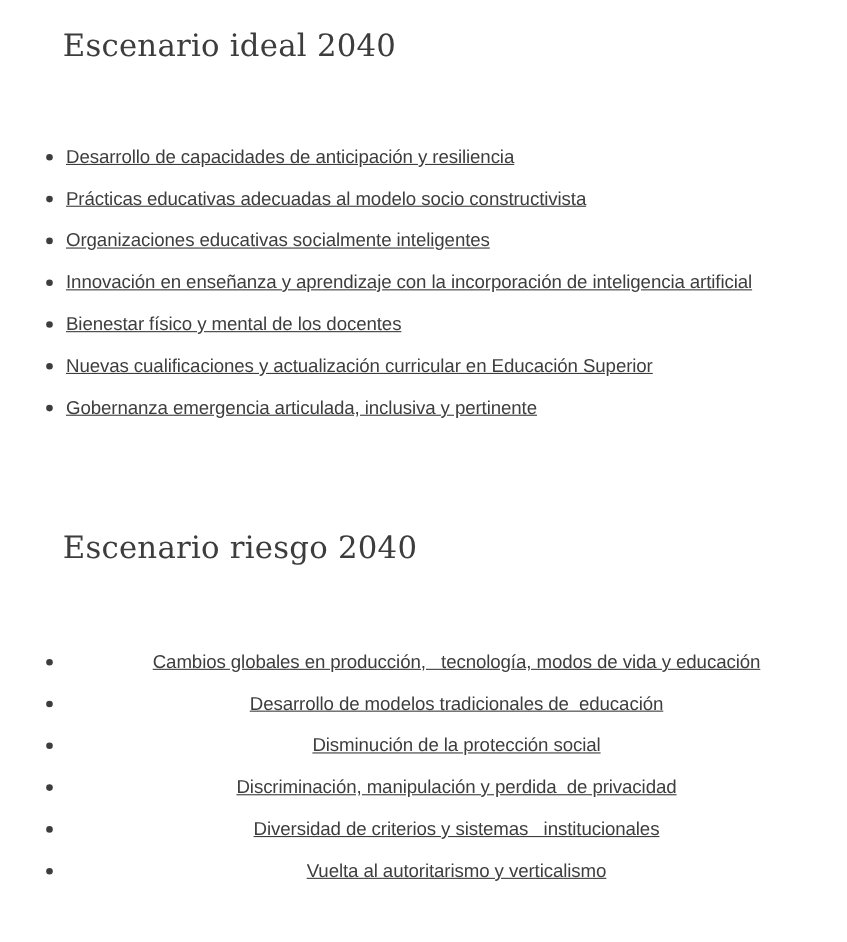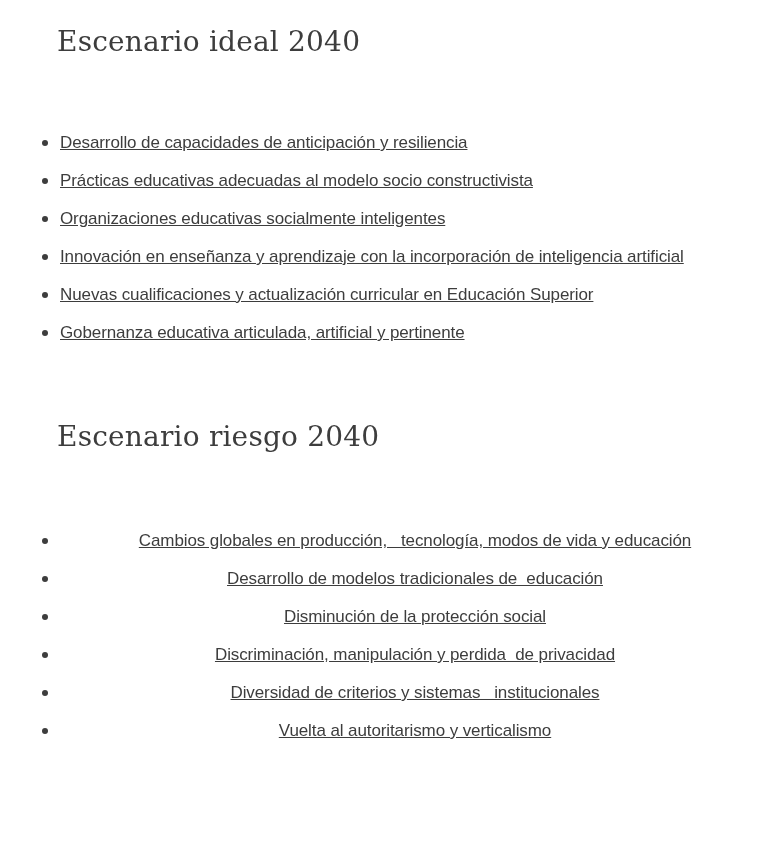--- a/index.html
+++ b/index.html
@@ -30,21 +30,21 @@
     line-height: 36px;
     color: var(--text-color);
     letter-spacing: 0.2px;
   }
   .section-heading .accent-bar {
     width: 5px;
     background: var(--accent-color);
     margin-right: 14px;
     flex: 0 0 auto;
   }
-  .heading-spacer-2 { margin-top: 67px; }
+  .heading-spacer-2 { margin-top: 90px; }
   ul.bullet-list {
     list-style: none;
     margin: 64px 0 0 40px;
     padding: 0;
   }
   ul.bullet-list.second { margin-top: 67px; text-align: center; }
   ul.bullet-list li {
     position: relative;
     padding-left: 20px;
     font-size: 17px;
@@ -73,22 +73,23 @@
   <section>
     <h1 class="section-heading">
       <span class="accent-bar"></span>
       <span>Escenario ideal 2040</span>
     </h1>
     <ul class="bullet-list">
       <li>Desarrollo de capacidades de anticipación y resiliencia</li>
       <li>Prácticas educativas adecuadas al modelo socio constructivista</li>
       <li>Organizaciones educativas socialmente inteligentes</li>
       <li>Innovación en enseñanza y aprendizaje con la incorporación de inteligencia artificial</li>
+      <li>Bienestar físico y mental de los docentes</li>
       <li>Nuevas cualificaciones y actualización curricular en Educación Superior</li>
-      <li>Gobernanza educativa articulada, artificial y pertinente</li>
+      <li>Gobernanza emergencia articulada, inclusiva y pertinente</li>
     </ul>
   </section>
 
   <section>
     <h1 class="section-heading heading-spacer-2">
       <span class="accent-bar"></span>
       <span>Escenario riesgo 2040</span>
     </h1>
     <ul class="bullet-list second">
       <li>Cambios globales en producción,   tecnología, modos de vida y educación</li>

